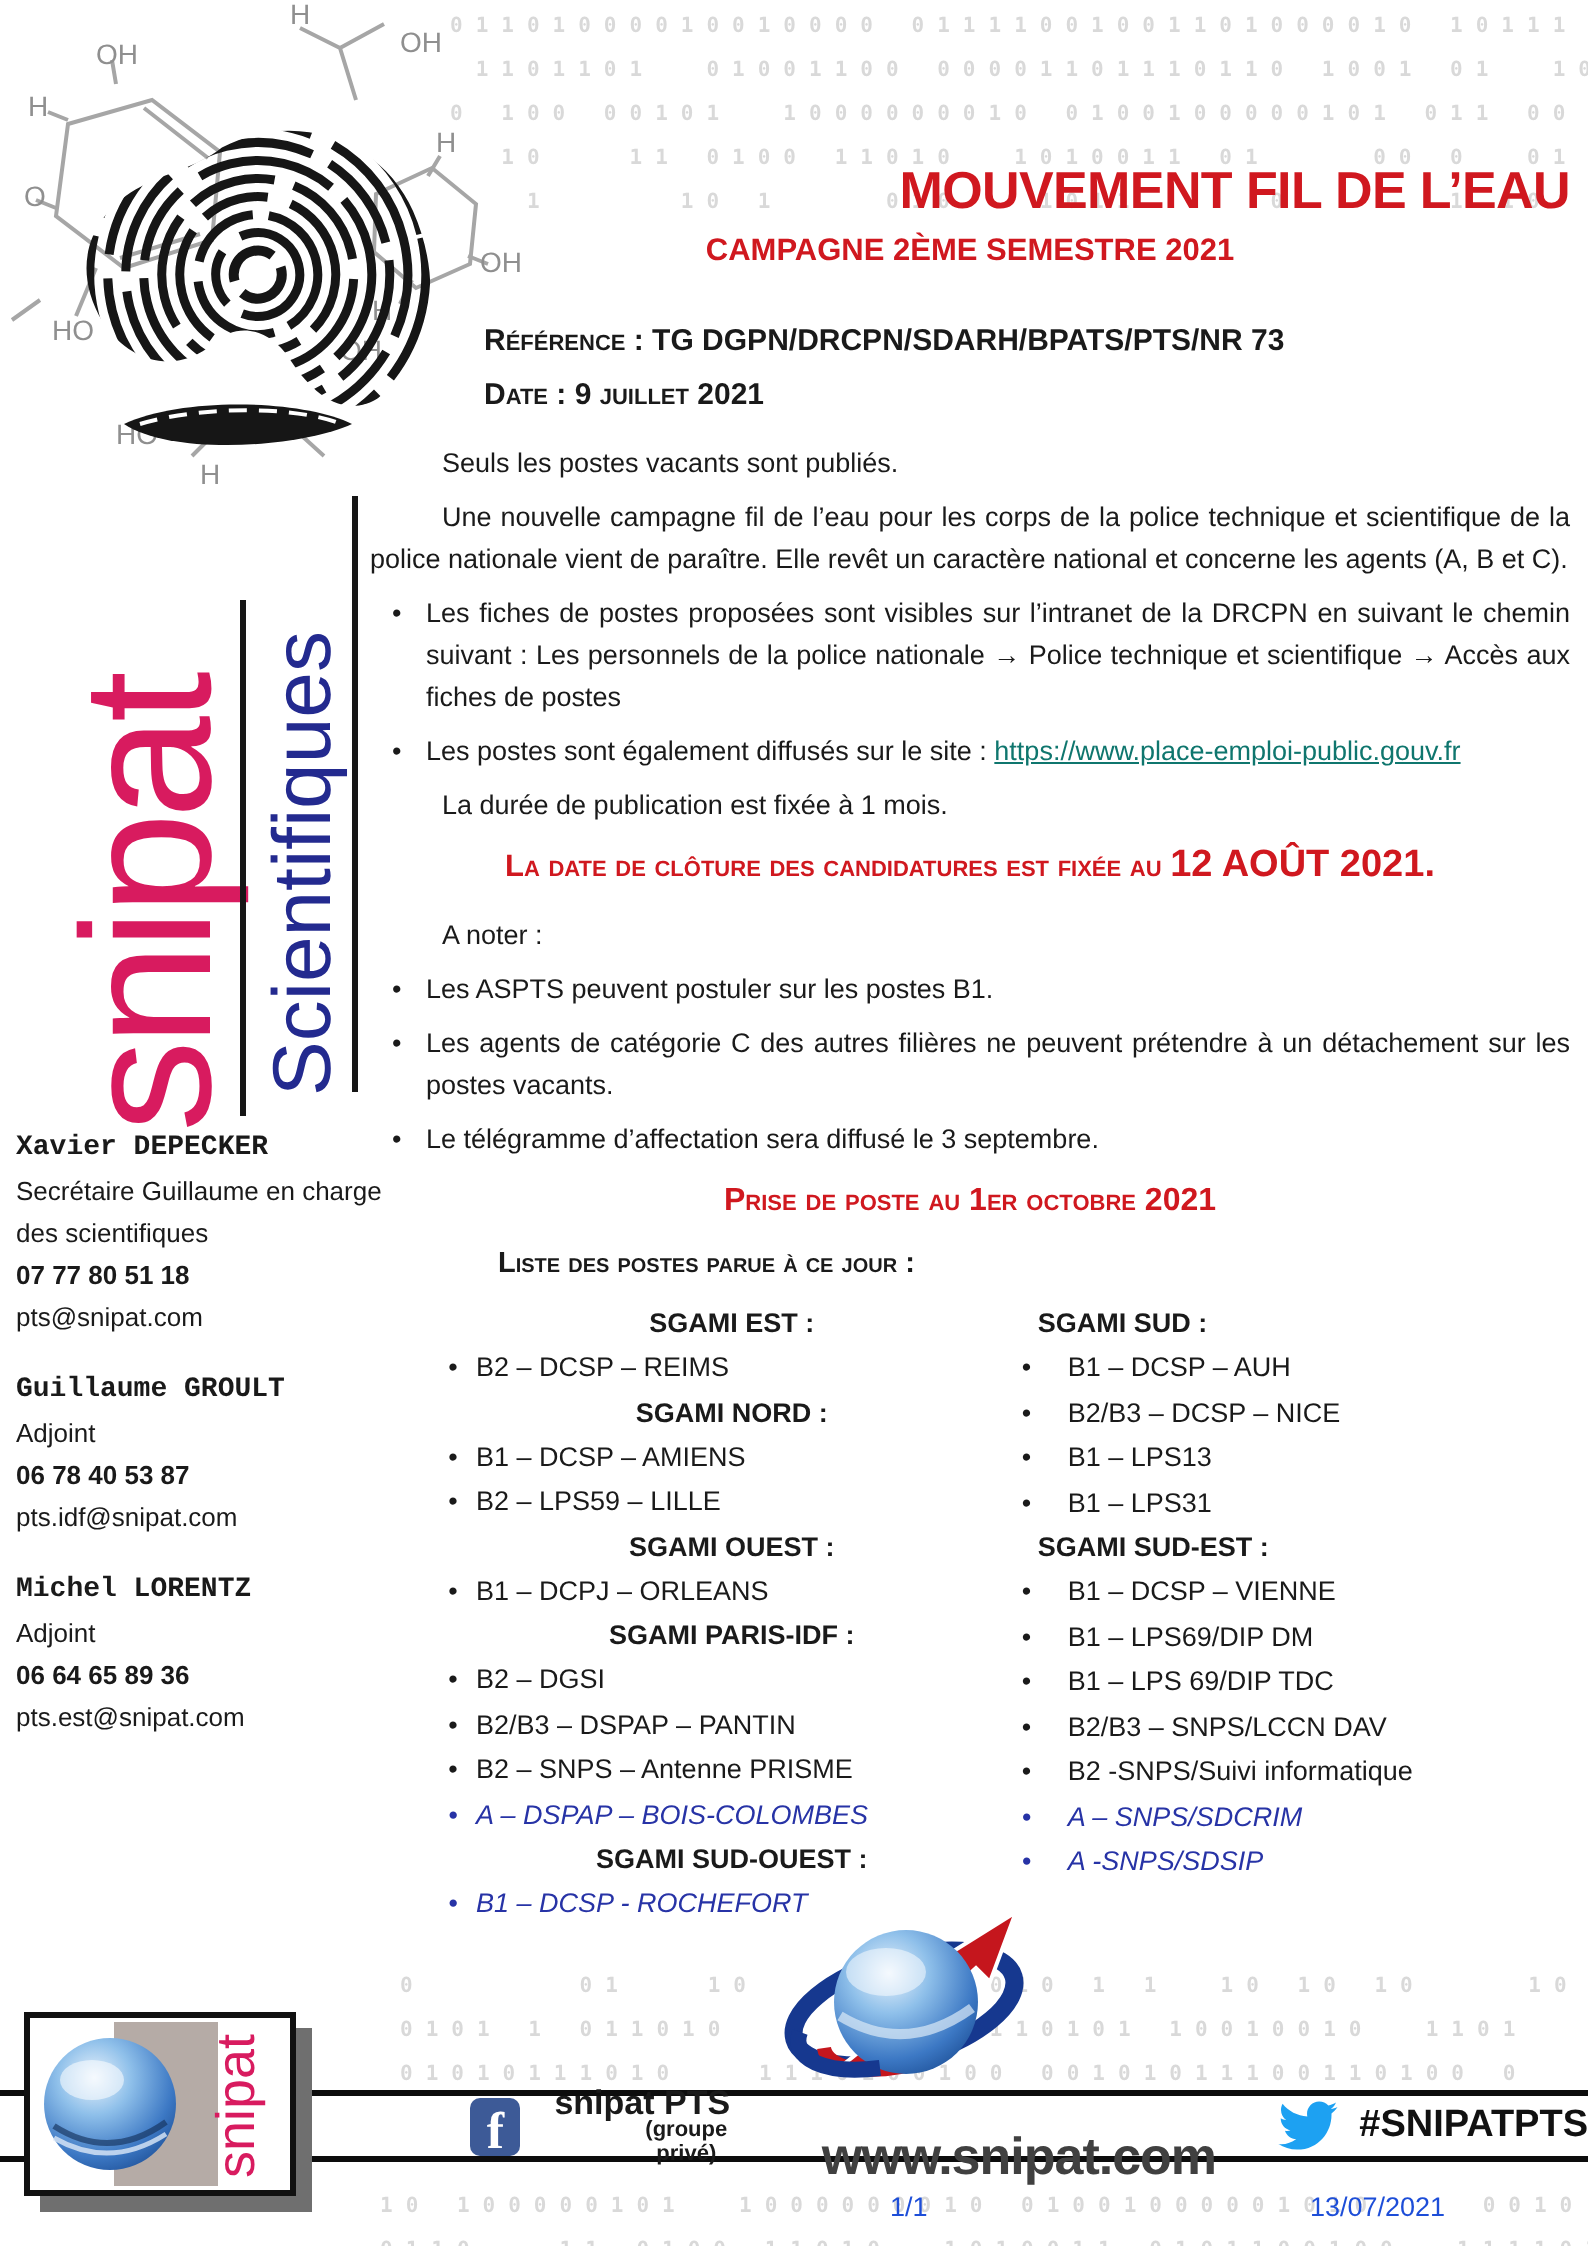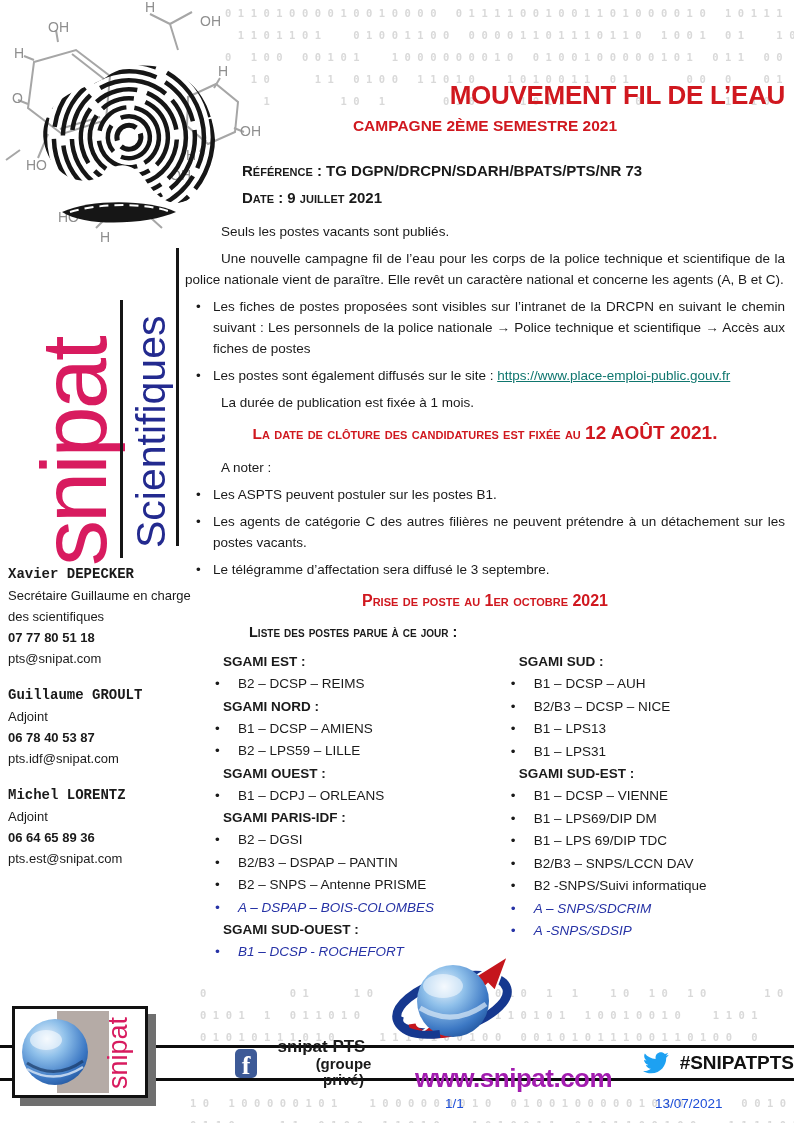--- a/index.html
+++ b/index.html
@@ -44,41 +44,41 @@
   .b-row{display:flex;margin:0 0 6px;padding-left:11px;}
   .bm{width:17px;flex:none;font-size:13.5px;line-height:21px;}
   .bt{font-size:13.5px;line-height:21px;text-align:justify;flex:1;}
   a.doclink{color:#0f766e;text-decoration:underline;}
   .closing{text-align:center;font-weight:700;margin:9px 0 13px;}
   .closing .pre{font-size:15.5px;}
   .closing .big{font-size:19px;}
   .start-head{text-align:center;font-weight:700;font-size:16px;margin:12px 0 14px;}
   .list-head{font-weight:700;font-size:14.5px;margin:0 0 12px 64px;}
   .posts{display:flex;}
-  .pcol{width:300px;margin-left:28px;}
+  .pcol{width:300px;margin-left:28px;text-align:center;}
   .pcol2{width:280px;margin-left:0;}
   .sgami-h{font-weight:700;font-size:13.5px;padding-left:10px;margin:2px 0 7px;}
   .post-row{display:flex;margin-bottom:6.5px;font-size:13.5px;line-height:16px;}
   .pm{width:25px;flex:none;padding-left:2px;}
   .post-row.blue{color:#2733a6;font-style:italic;}
 
   
   #globe{position:absolute;left:390px;top:944px;z-index:1;}
 
   
   #band{position:absolute;left:0;top:1045px;width:794px;height:36px;background:#fff;
         border-top:3px solid #0d0d0d;border-bottom:3px solid #0d0d0d;z-index:4;
         display:flex;align-items:center;}
   #fb-icon{margin-left:235px;width:29px;height:29px;border-radius:5px;background:#3d5a97;
            color:#fff;font-family:"Liberation Serif",serif;font-weight:700;font-size:26px;
            display:flex;align-items:flex-end;justify-content:center;line-height:24px;overflow:hidden;}
   .fbtext{margin-left:9px;line-height:1.05;text-align:center;}
   .fb1{font-weight:700;font-size:17px;}
-  .fb2{font-size:15px;font-weight:700;padding-left:44px;}
-  .site{margin-left:38px;font-weight:700;font-size:26px;letter-spacing:-.5px;color:#a21caf;margin-top:31px;}
+  .fb2{font-size:11px;font-weight:700;padding-left:44px;}
+  .site{margin-left:38px;font-weight:700;font-size:26px;letter-spacing:-.5px;color:#404040;margin-top:31px;}
   #tw-icon{margin-left:30px;}
   .hashtag{margin-left:10px;font-weight:700;font-size:19px;color:#111;}
 
   
   #logo-box{position:absolute;left:12px;top:1006px;width:136px;height:92px;background:#fff;
             border:3px solid #111;box-shadow:8px 8px 0 #6f6f6f;z-index:5;}
 
   
   .pagemeta{position:absolute;z-index:3;font-size:13.5px;color:#1d4ed8;}
   #page-num{left:445px;top:1096px;}

